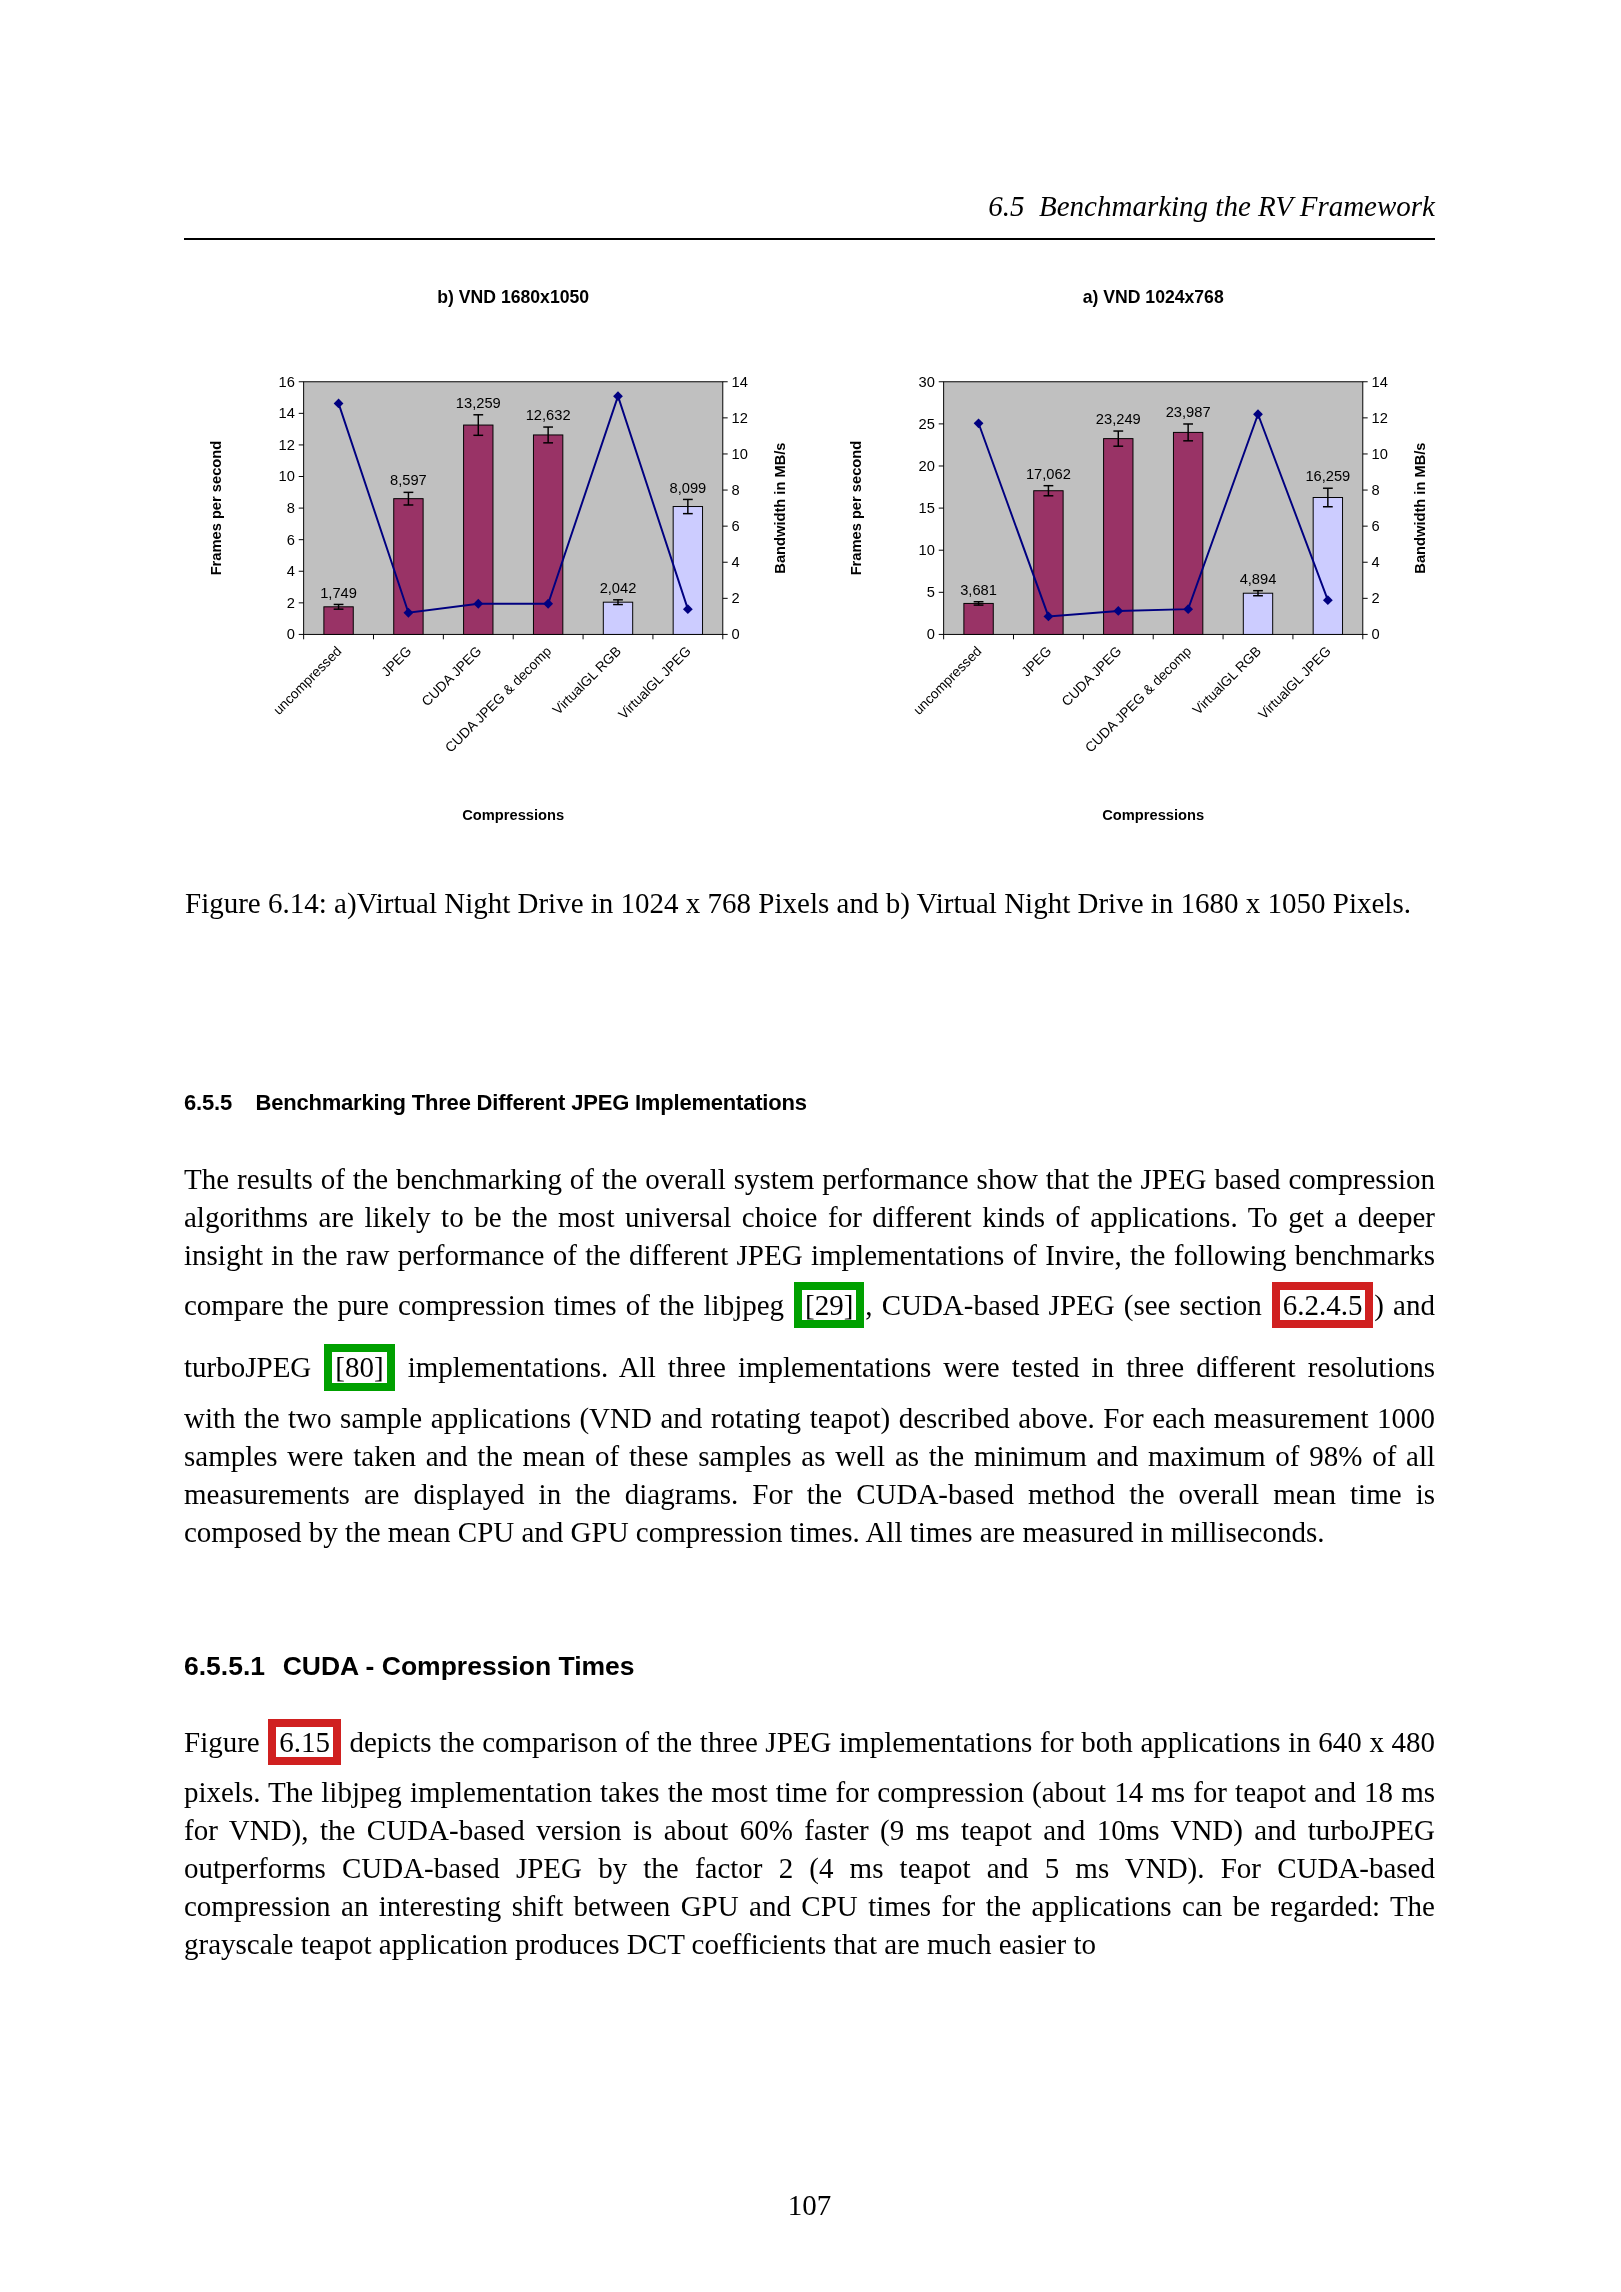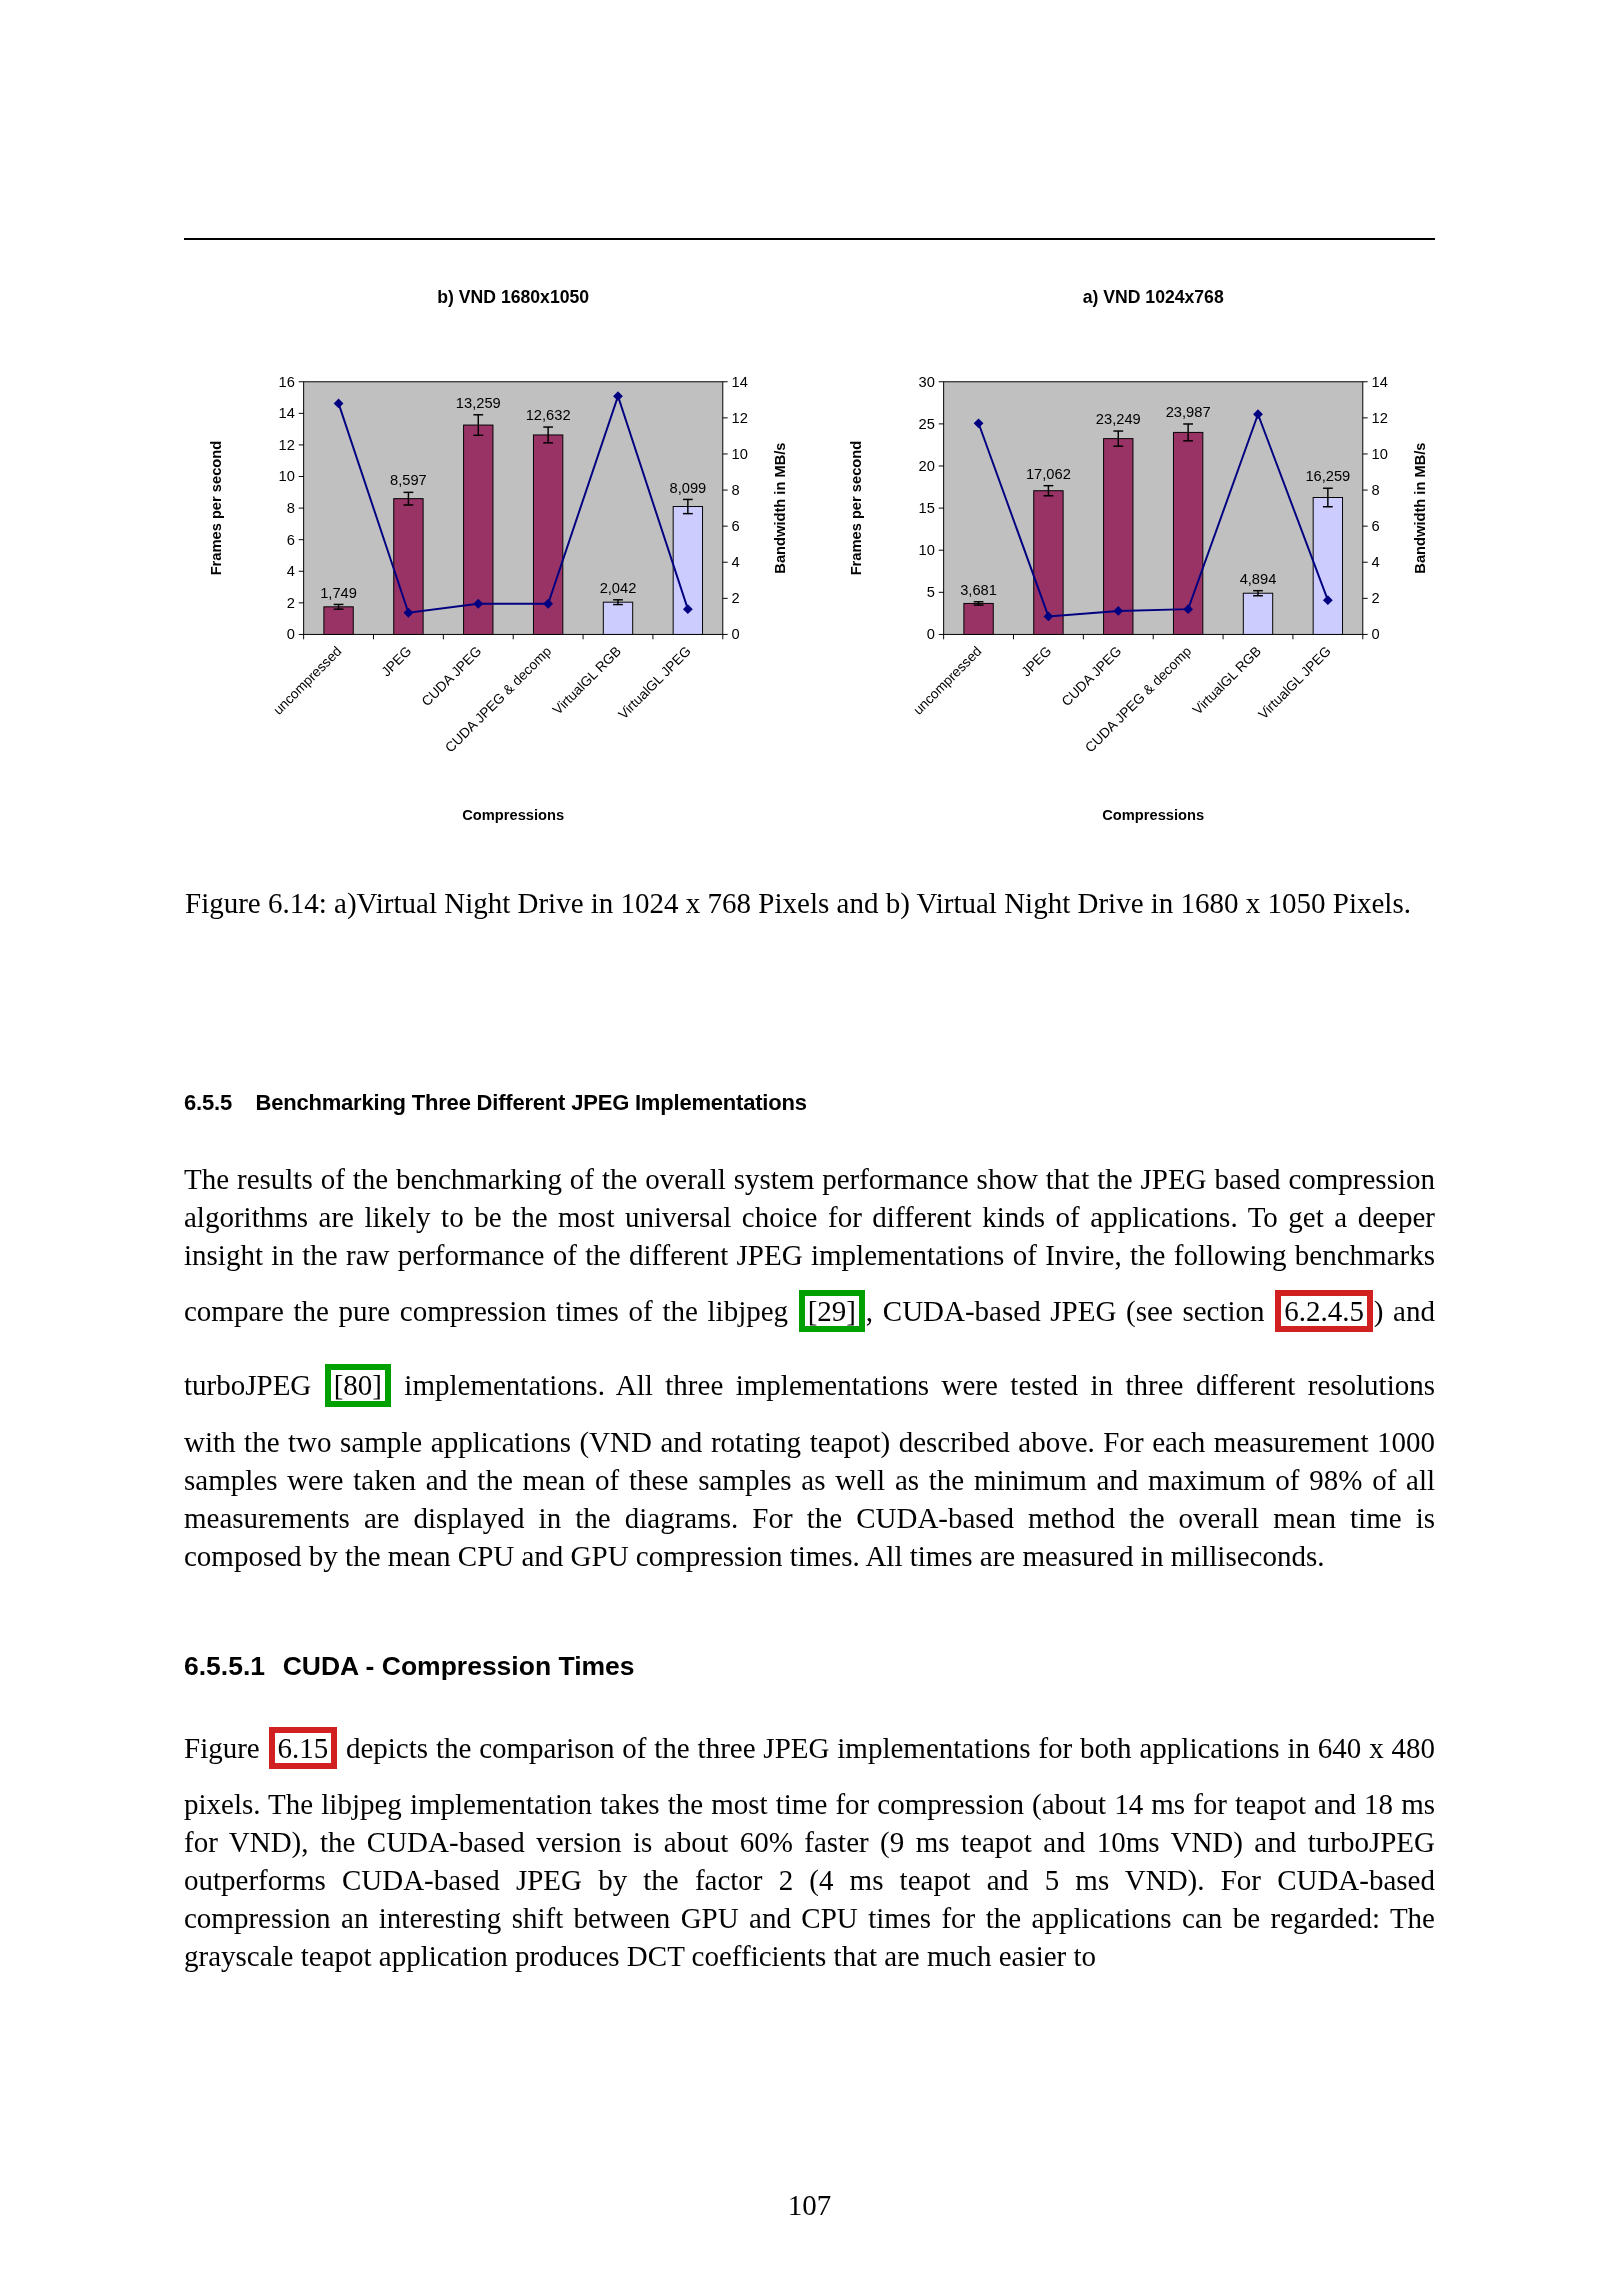--- a/index.html
+++ b/index.html
@@ -29,31 +29,32 @@
   .subsection-heading {
     position:absolute; top:1651px; left:184px; width:1251px;
     font-family:"Liberation Sans", sans-serif; font-size:26.5px; font-weight:bold;
   }
   .subsection-heading .sec-num { margin-right:17.6px; }
   .body-par { font-size:29px; line-height:38px; text-align:justify; }
   .p1 { position:absolute; top:1160px; left:184px; width:1251px; }
   .p2 { position:absolute; top:1711px; left:184px; width:1251px; }
   .page-number { position:absolute; top:2189px; left:184px; width:1251px; text-align:center; font-size:29px; }
   .refbox {
-    display:inline-block; border:6px solid #c4b5fd; padding:0 2.9px; margin:16px 1px;
+    display:inline-block; border:8px solid #c4b5fd; padding:0 2.9px; margin:8px 1px;
     line-height:1.05; text-indent:0; cursor:pointer;
   }
   .refbox.green { border-color:#00a000; }
   .refbox.red { border-color:#d02020; }
 </style>
 </head>
 <body>
 
 <div class="page">
 
+  <div class="running-header">6.5  Benchmarking the RV Framework</div>
   <div class="header-rule"></div>
 
   <div class="figure-area">
     <svg class="chart" viewBox="0 0 640 580">
         <rect x="120" y="108" width="428" height="258" fill="#c0c0c0" stroke="#000" stroke-width="1"></rect>
         <text x="334" y="28" text-anchor="middle" font-size="18" font-weight="bold">b) VND 1680x1050</text>
         <line x1="115" y1="366" x2="120" y2="366" stroke="#000"></line>
         <text x="111" y="371" text-anchor="end" font-size="15">0</text>
         <line x1="115" y1="333.75" x2="120" y2="333.75" stroke="#000"></line>
         <text x="111" y="338.75" text-anchor="end" font-size="15">2</text>

